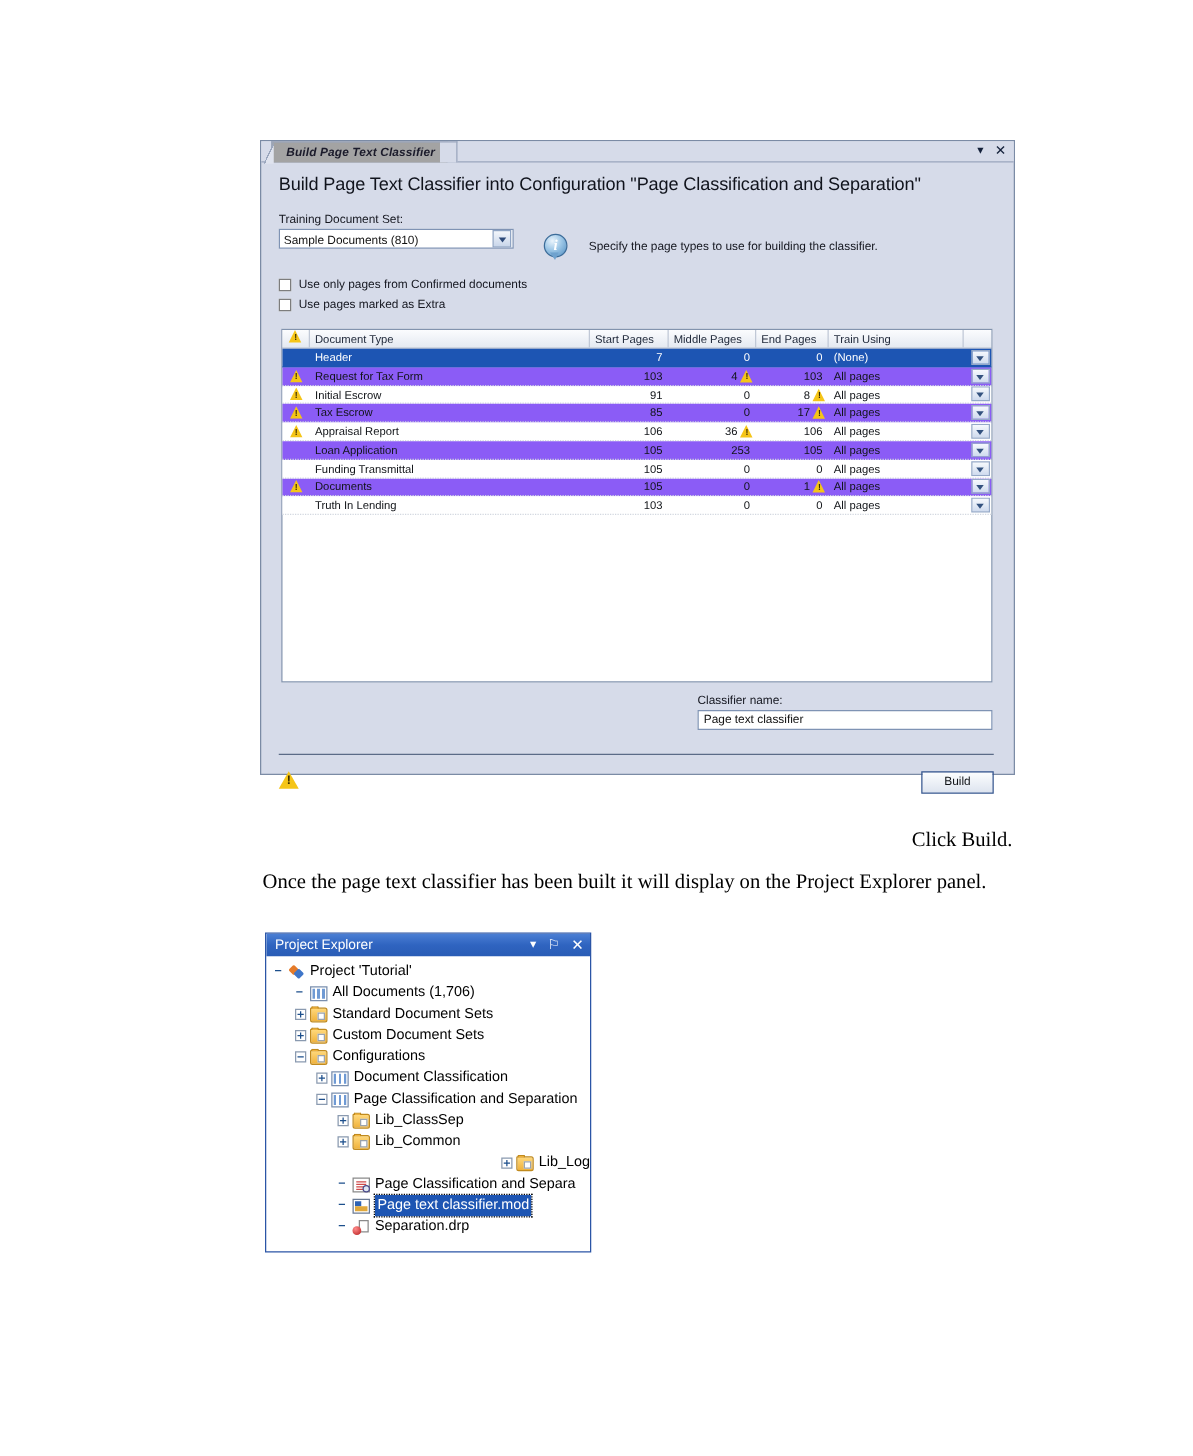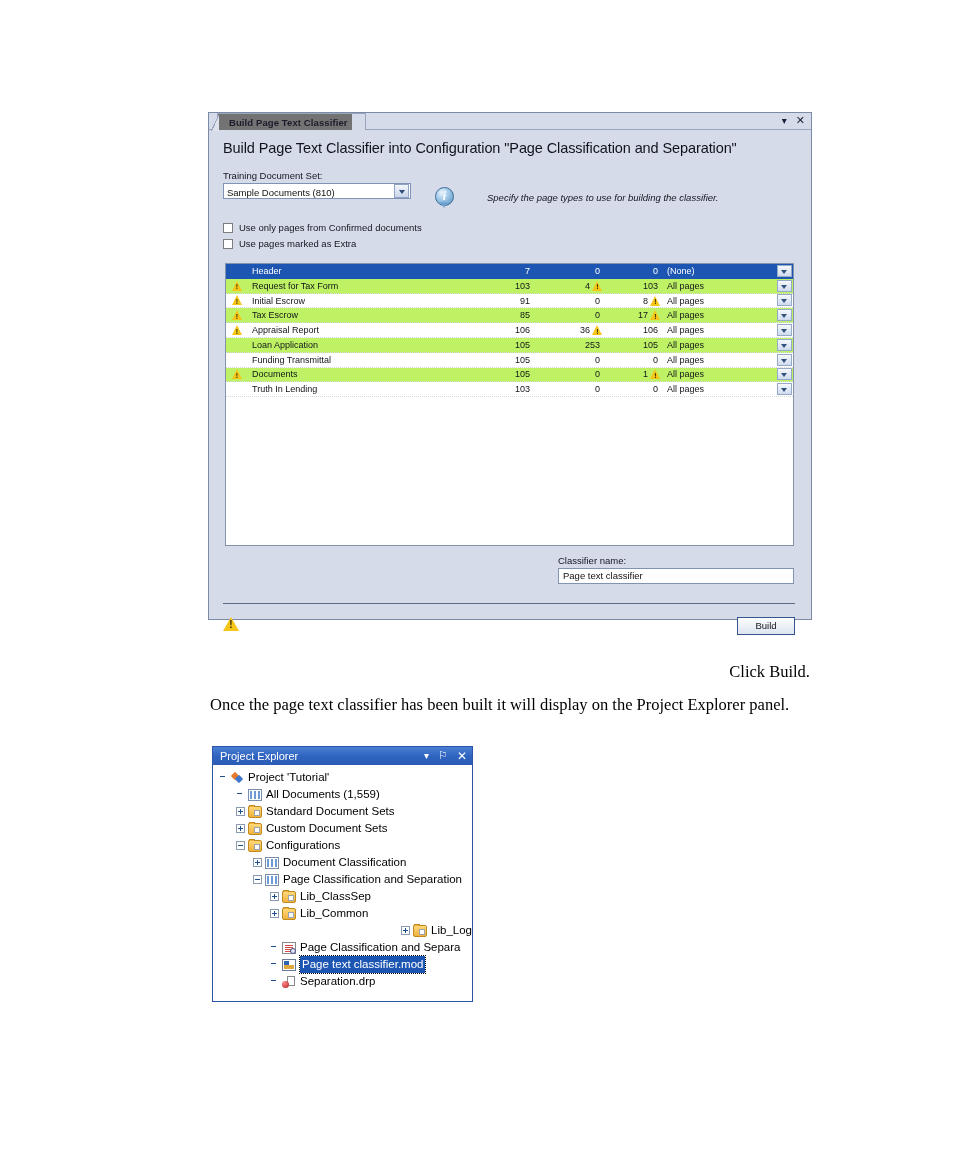--- a/index.html
+++ b/index.html
@@ -32,30 +32,31 @@
     background: #d6dbe9;
     border-bottom: 1px solid #9aa6bd;
     box-sizing: border-box;
   }
   .dlg-tab {
     position: absolute;
     left: 8px;
     top: 0px;
     height: 17px;
     padding: 0 9px 0 11px;
-    background: #737373;
+    background: #a3a3a3;
     border: 1px solid #9aa6bd;
     border-bottom: none;
     font-size: 9.5px;
     font-weight: bold;
     color: #1b1b2b;
     line-height: 17px;
     letter-spacing: 0.1px;
     box-sizing: border-box;
     white-space: nowrap;
+    font-style: italic;
   }
   .dlg-tab:before {
     content: "";
     position: absolute;
     left: -7px;
     top: 0;
     width: 8px;
     height: 17px;
     background: linear-gradient(to bottom right, transparent 49%, #9aa6bd 49%, #9aa6bd 56%, #dfe3ee 56%);
   }
@@ -175,26 +176,25 @@
     text-align: center;
     line-height: 19px;
     font-size: 12px;
     font-style: italic;
     font-family: "Liberation Serif", serif;
     color: #ffffff;
     font-weight: bold;
   }
   .info-text {
     position: absolute;
-    left: 278px;
+    left: 262px;
     top: 62px;
     font-size: 9.5px;
     color: #14161f;
     white-space: nowrap;
-    font-style: italic;
   }
   .cbrow {
     position: absolute;
     left: 14px;
     display: flex;
     align-items: center;
     gap: 6px;
   }
   .cbrow.r1 { top: 92px; }
   .cbrow.r2 { top: 108px; }
@@ -243,21 +243,21 @@
   .c-drop   { width: 22px; border-right: none; }
 
   .grow {
     display: flex;
     height: 14.8px;
     align-items: center;
     border-bottom: 1px dotted #d2d7e0;
     box-sizing: border-box;
     background: #ffffff;
   }
-  .grow.alt { background: #bef264; }
+  .grow.alt { background: #8b5cf6; }
   .grow.sel { background: #1d55b3; border-bottom: 1px solid #1d55b3; }
   .grow.sel .gc { color: #ffffff; }
 
   .gc {
     font-size: 9px;
     color: #111418;
     line-height: 14px;
     box-sizing: border-box;
     white-space: nowrap;
     overflow: hidden;
@@ -656,20 +656,31 @@
     <div class="cbrow r1">
       <span class="cbox"></span>
       <span class="cblabel">Use only pages from Confirmed documents</span>
     </div>
     <div class="cbrow r2">
       <span class="cbox"></span>
       <span class="cblabel">Use pages marked as Extra</span>
     </div>
 
     <div class="grid">
+      <div class="grid-head">
+        <div class="gh c-warn">
+          <span class="warn-ico"></span>
+        </div>
+        <div class="gh c-type">Document Type</div>
+        <div class="gh c-start">Start Pages</div>
+        <div class="gh c-mid">Middle Pages</div>
+        <div class="gh c-end">End Pages</div>
+        <div class="gh c-train">Train Using</div>
+        <div class="gh c-drop"></div>
+      </div>
       <div id="grid-rows">
           <div class="grow sel">
             <div class="gc c-warn warncell"></div>
             <div class="gc c-type">
               <span>Header</span>
             </div>
             <div class="gc c-start num">
               <span>7</span>
             </div>
             <div class="gc c-mid num">
@@ -898,21 +909,21 @@
   </div>
   <div class="tree" id="tree">
       <div class="tnode" style="padding-left: 6px;">
         <span class="expander none"></span>
         <span class="ic ic-proj"></span>
         <span class="tlabel">Project 'Tutorial'</span>
       </div>
       <div class="tnode" style="padding-left: 23px;">
         <span class="expander none"></span>
         <span class="ic ic-grid"></span>
-        <span class="tlabel">All Documents  (1,559)</span>
+        <span class="tlabel">All Documents  (1,706)</span>
       </div>
       <div class="tnode" style="padding-left: 23px;">
         <span class="expander plus"></span>
         <span class="ic ic-folder"></span>
         <span class="tlabel">Standard Document Sets</span>
       </div>
       <div class="tnode" style="padding-left: 23px;">
         <span class="expander plus"></span>
         <span class="ic ic-folder"></span>
         <span class="tlabel">Custom Document Sets</span>

